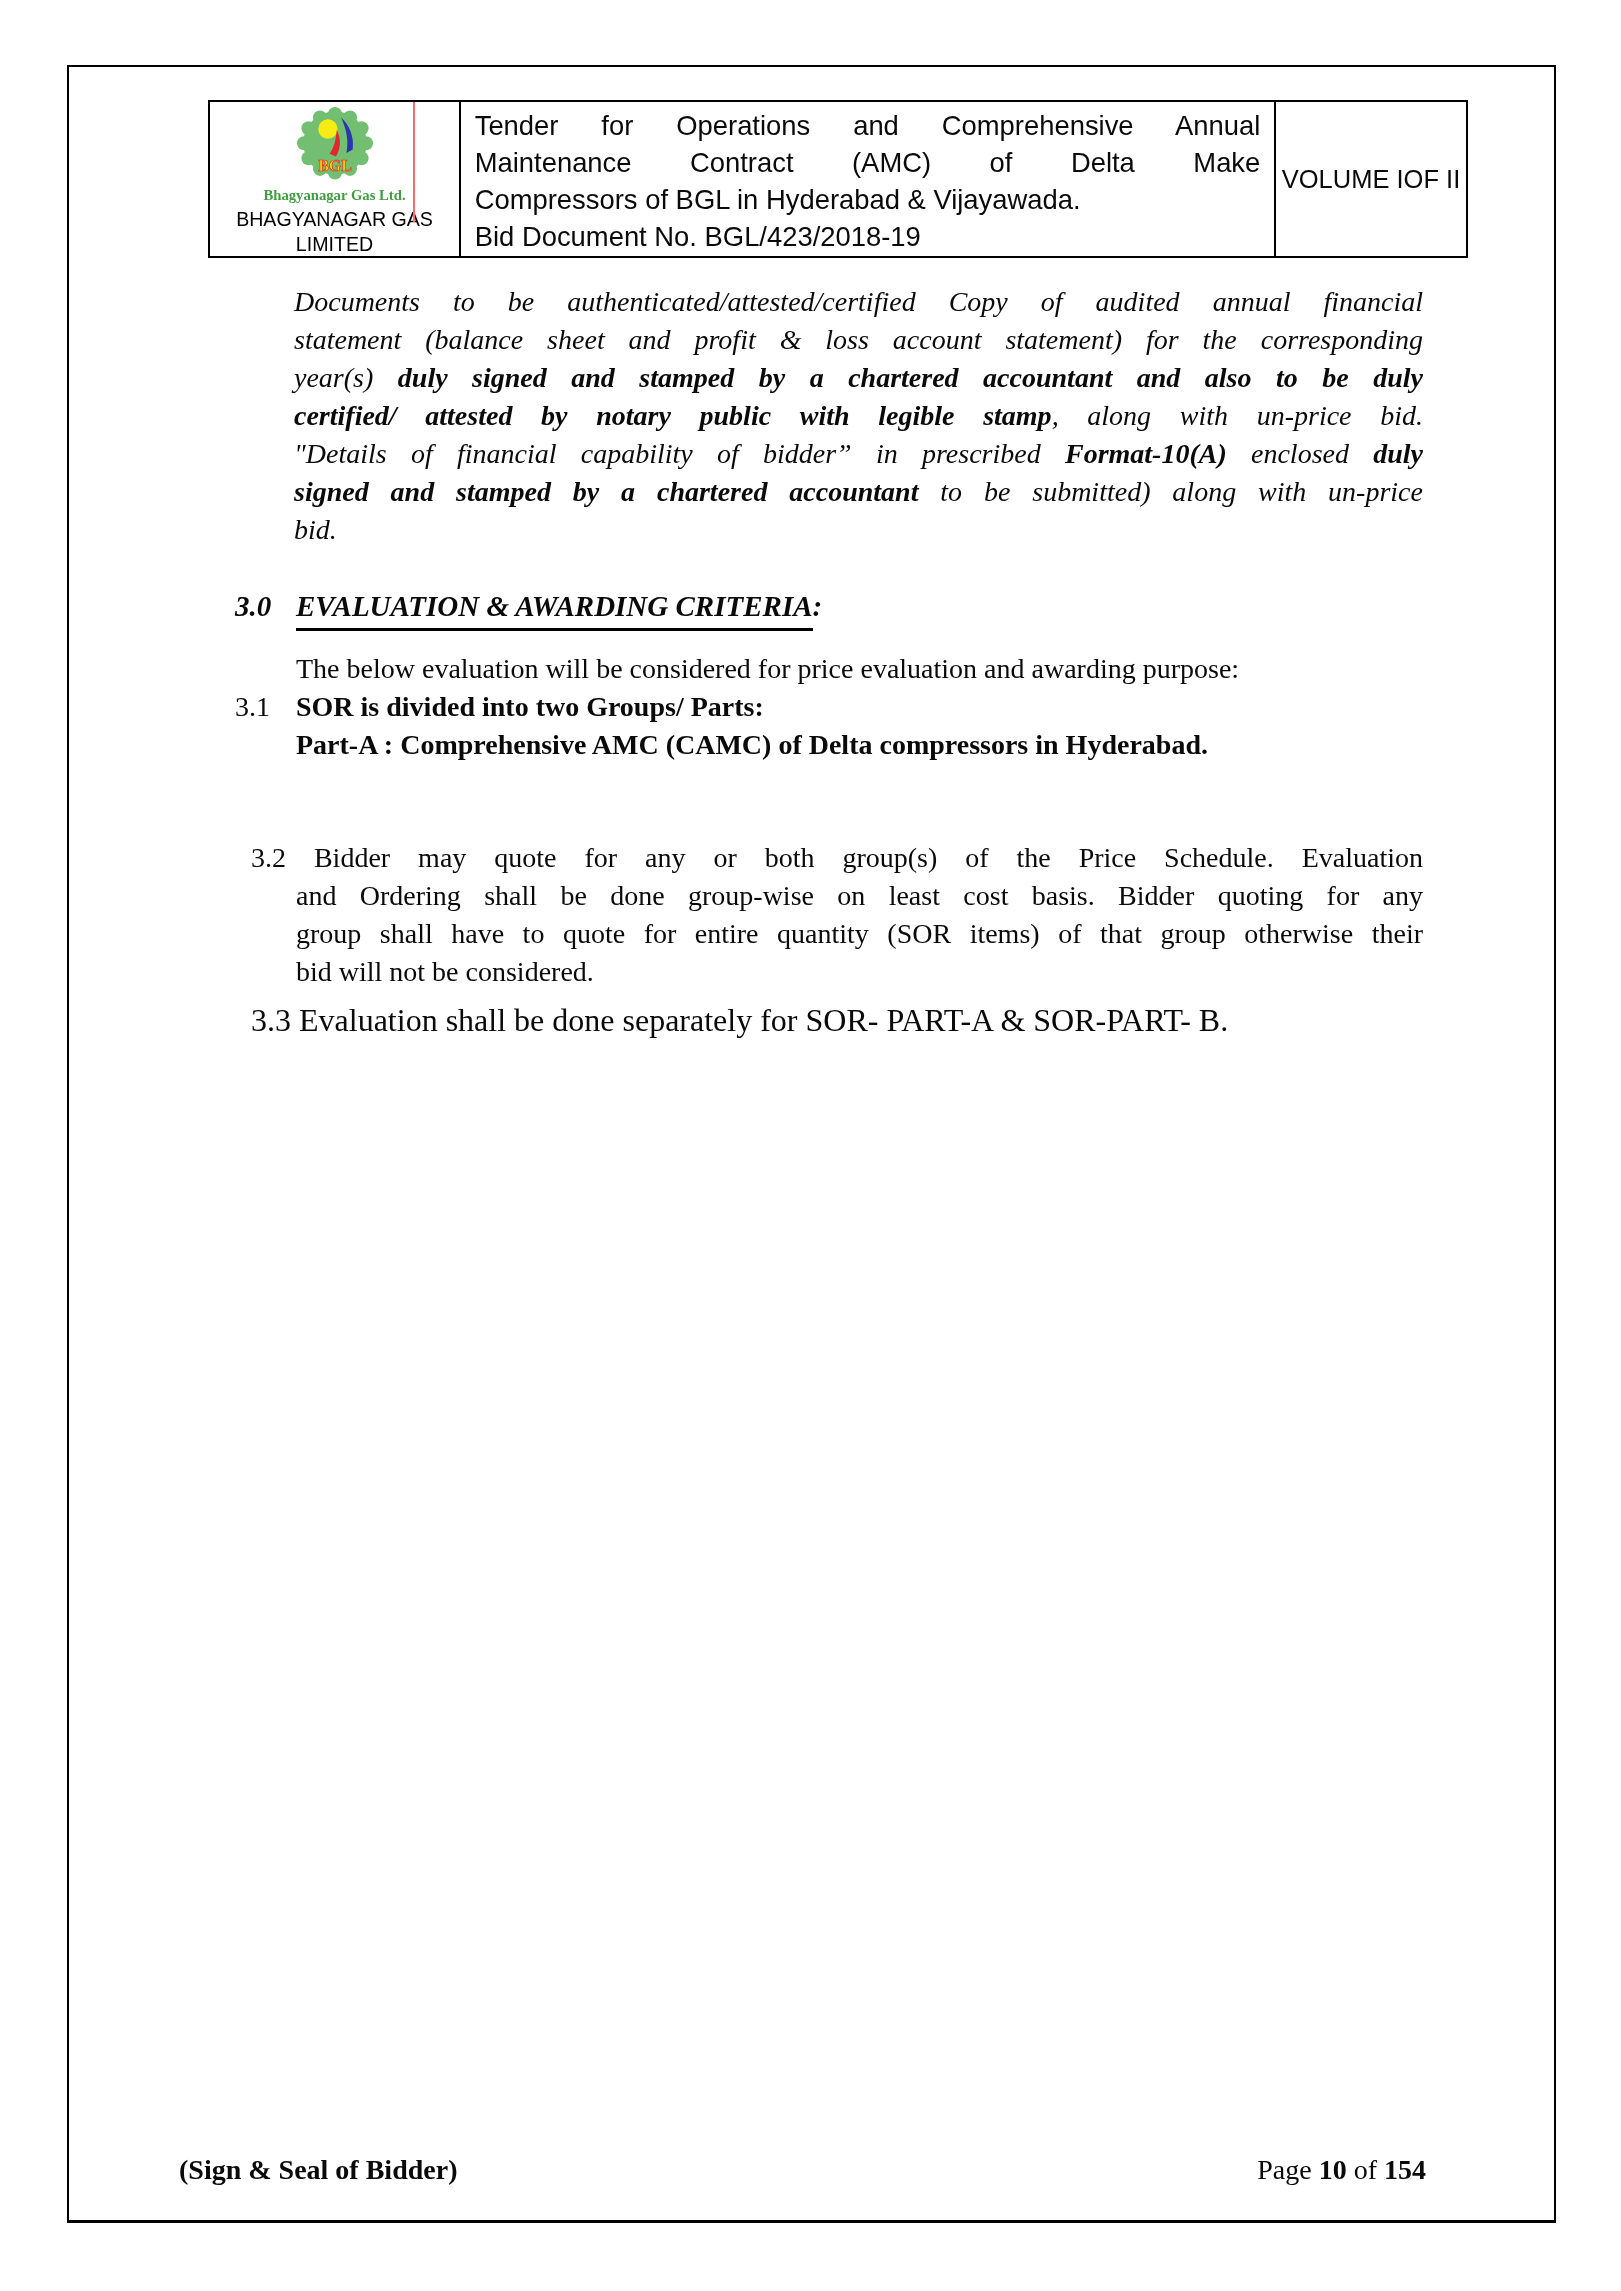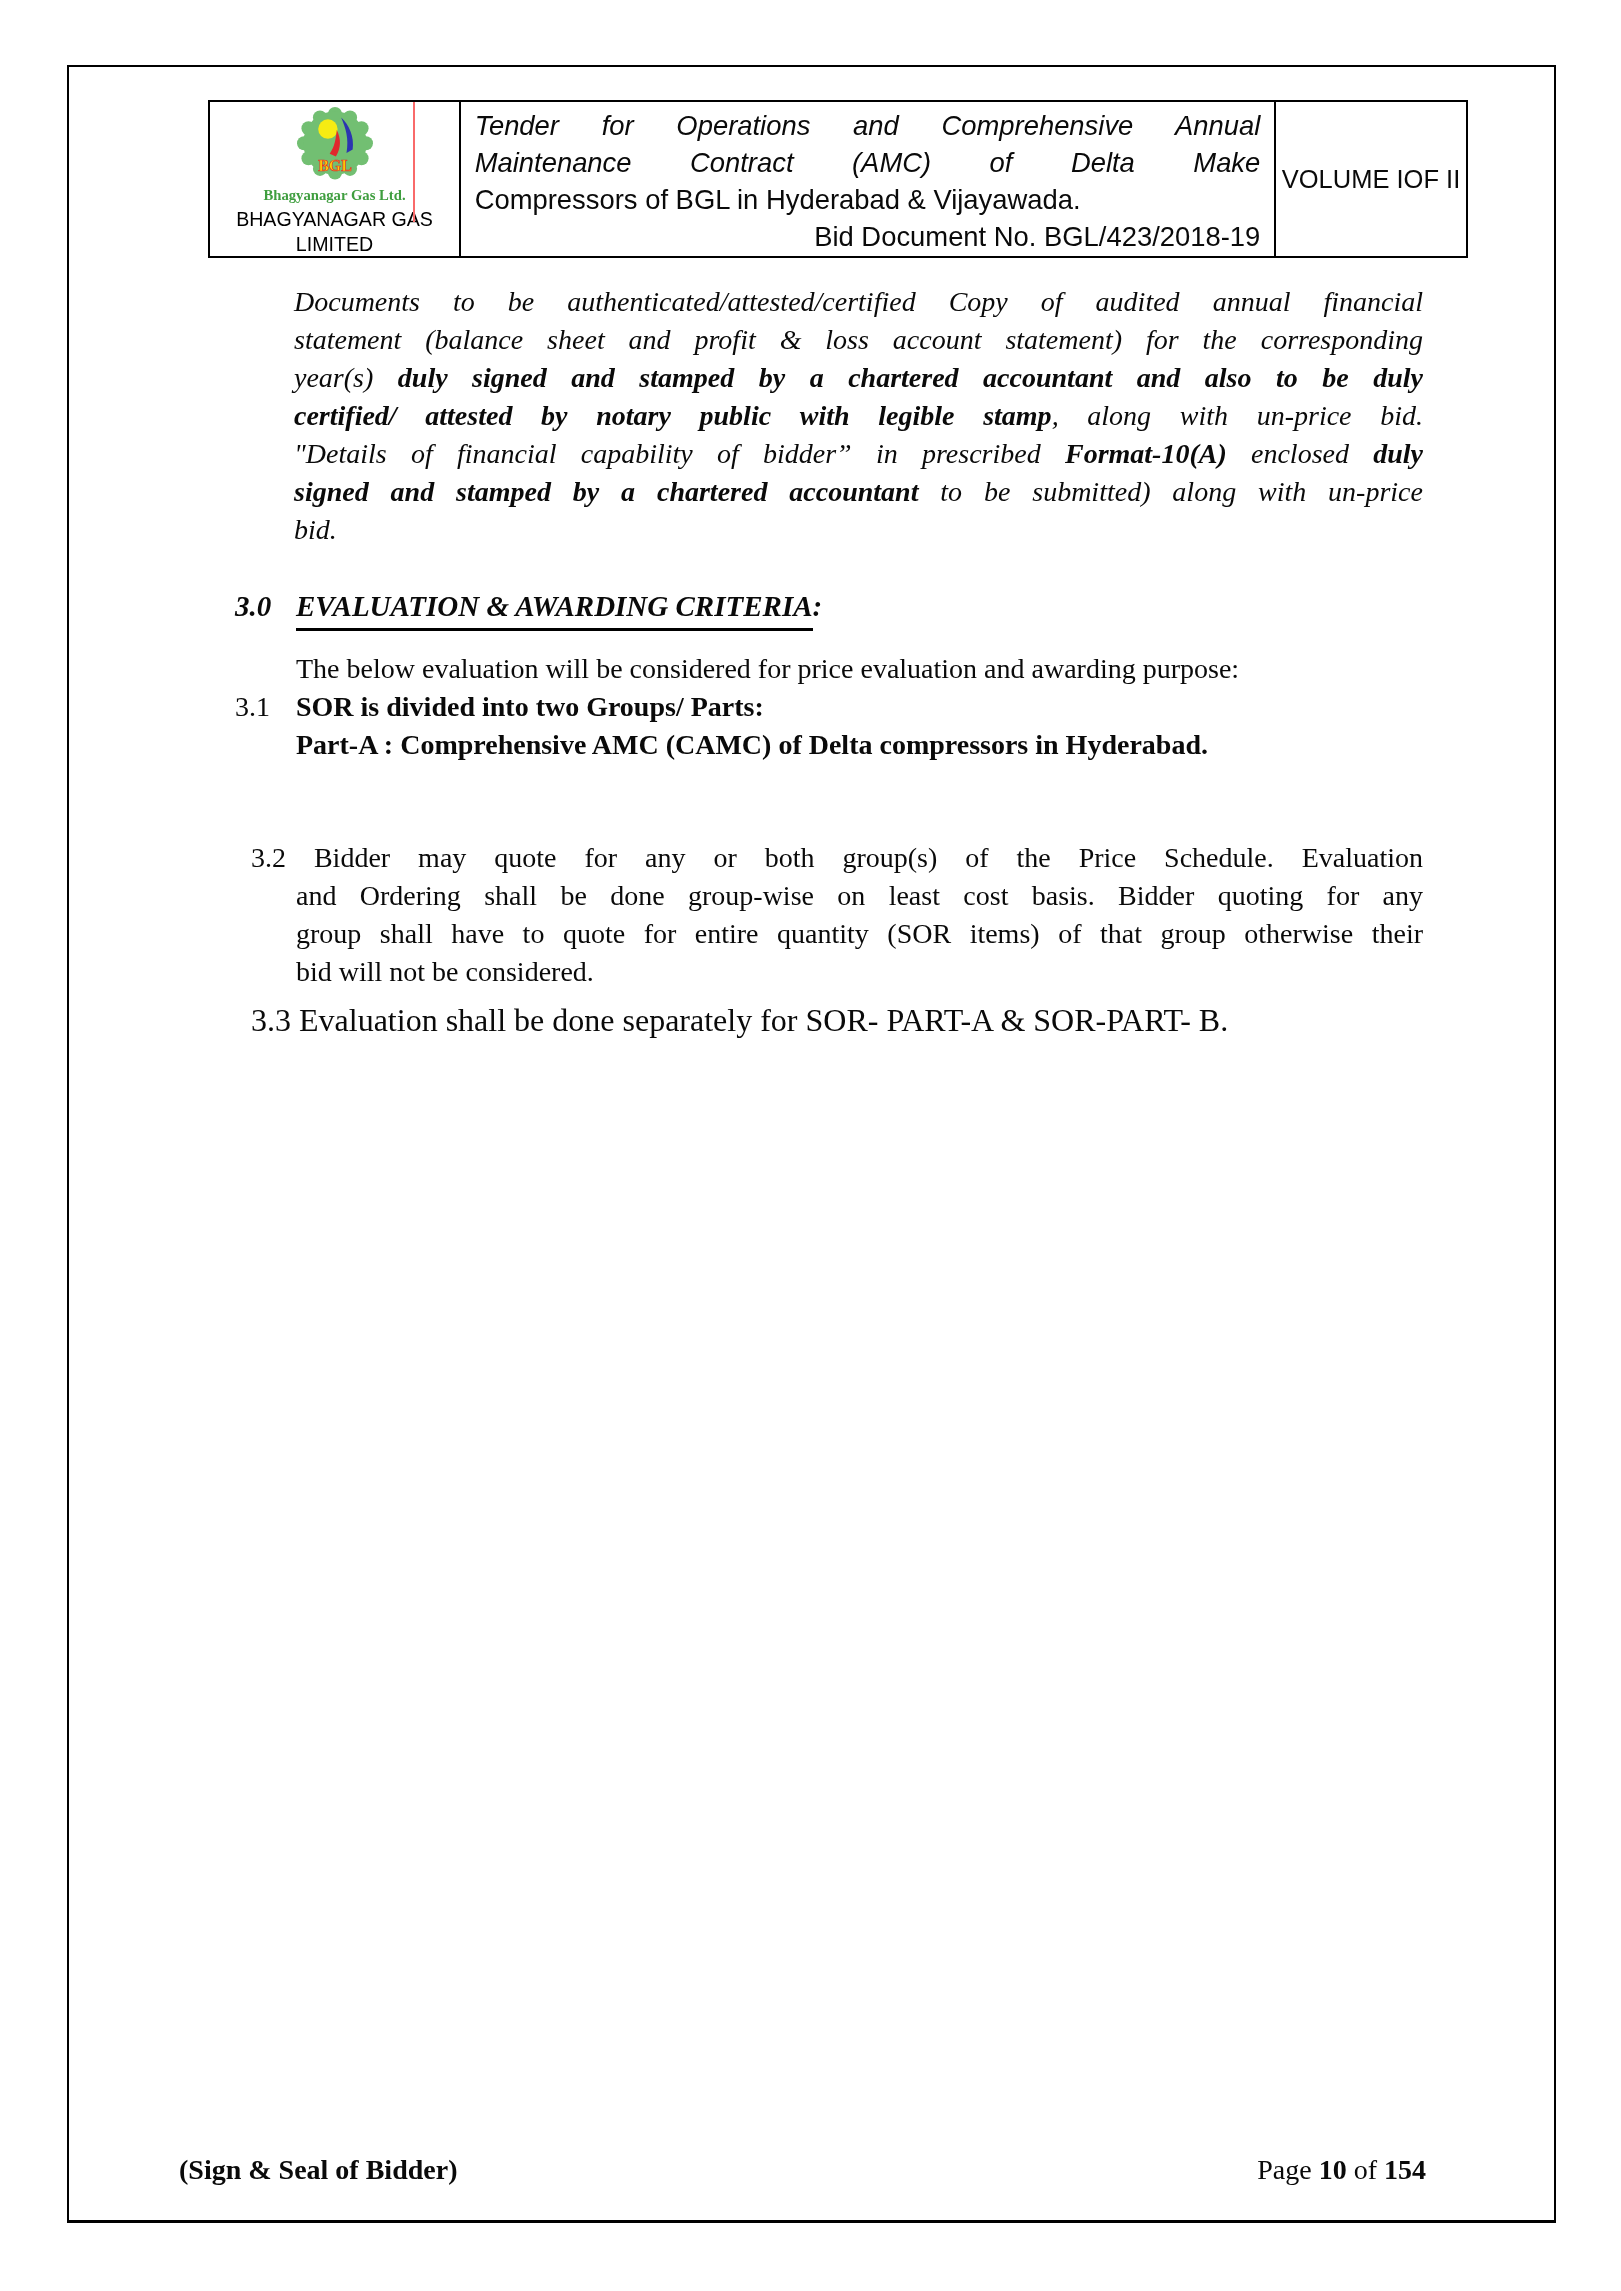--- a/index.html
+++ b/index.html
@@ -9,23 +9,23 @@
          border-left:2px solid #000;border-top:2.9px solid #000;border-right:2.9px solid #000;border-bottom:3.9px solid #000;}
   
   .hdr{position:absolute;left:208px;top:100px;width:1260px;height:158px;box-sizing:border-box;
        border:2px solid #000;display:flex;background:#fff;}
   .cell-logo{width:251px;box-sizing:border-box;border-right:2px solid #000;position:relative;
              display:flex;flex-direction:column;align-items:center;padding-top:4.9px;}
   .cell-title{width:815px;box-sizing:border-box;border-right:2px solid #000;padding:4.9px 13.7px 0 13.7px;
               font-family:"Liberation Sans","DejaVu Sans",sans-serif;font-size:27.4px;line-height:37px;}
   .cell-vol{flex:1;display:flex;flex-direction:row;align-items:center;justify-content:center;
             font-family:"Liberation Sans","DejaVu Sans",sans-serif;font-size:25.5px;line-height:34px;}
-  .tline{text-align:justify;text-align-last:justify;white-space:nowrap;font-style:italic;}
+  .tline{text-align:justify;text-align-last:justify;white-space:nowrap;}
   .tline3{text-align:left;}
-  .tline4{text-align:right;}
+  .tline4{text-align:left;}
   .logo-caption{font-size:14.7px;font-weight:bold;color:#3f9e3f;line-height:16.7px;margin-top:1px;}
   .company{font-family:"Liberation Sans","DejaVu Sans",sans-serif;font-size:19.6px;line-height:24.5px;
            text-align:center;margin-top:2.9px;color:#000;}
   .artifact{position:absolute;top:0;left:203px;width:2px;height:120px;background:#f96a6a;}
   .b{font-weight:bold;}
   .quote{position:absolute;left:294px;top:283px;width:1129px;font-size:28px;line-height:38px;font-style:italic;}
   .jline{text-align:justify;text-align-last:justify;}
   .sec-head{position:absolute;left:235px;top:590px;font-size:29px;font-weight:bold;font-style:italic;}
   .sec-num{display:inline-block;width:61px;}
   .sec-title{display:inline-block;border-bottom:3.9px solid #000;padding-bottom:5px;}

